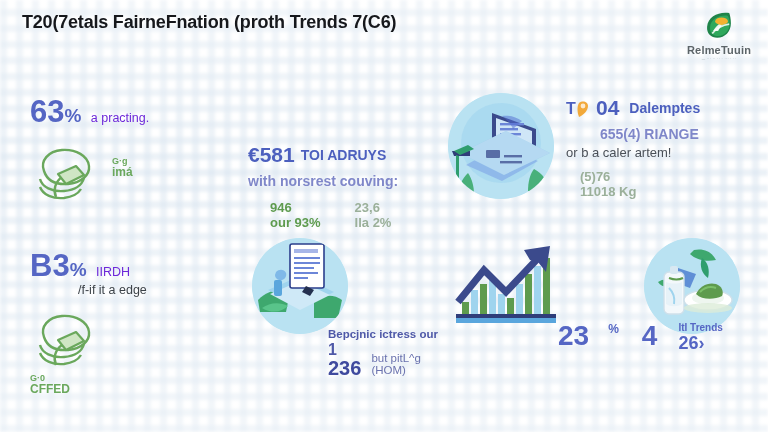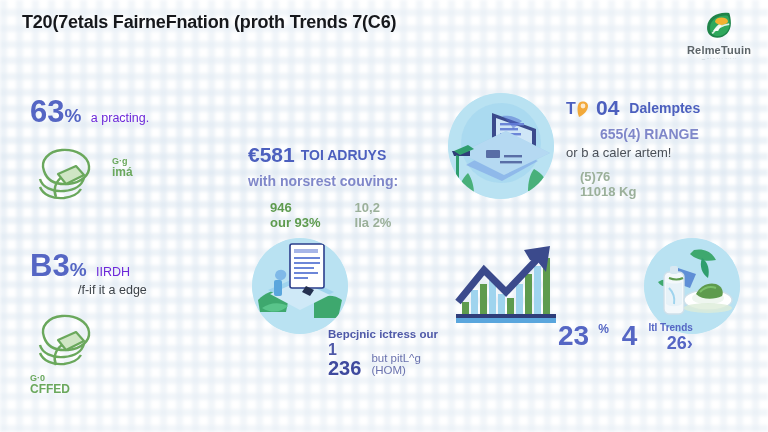--- a/index.html
+++ b/index.html
@@ -143,21 +143,21 @@
     <div style="white-space:nowrap;margin-top:45px;">
       <span class="lead-num">€581</span><span class="lead-rest">TOI ADRUYS</span>
     </div>
     <div class="lead-line2">with norsrest couving:</div>
     <div class="mini-row" style="margin-left:22px;">
       <div class="mini">
         <div class="mini-a">946</div>
         <div class="mini-b">our 93%</div>
       </div>
       <div class="mini muted">
-        <div class="mini-a">10,2</div>
+        <div class="mini-a">23,6</div>
         <div class="mini-b">Ila 2%</div>
       </div>
     </div>
   </div>
 
   <div class="block circle-ill" style="left:448px;top:93px;width:106px;height:106px;">
     <svg viewBox="0 0 106 106" width="106" height="106">
       <circle cx="53" cy="53" r="53" fill="#b9e2f2"></circle>
       <circle cx="53" cy="50" r="40" fill="#9fd4ee" opacity=".55"></circle>
       <path d="M18 72l36-20 36 16-36 20z" fill="#5f7ae0" opacity=".35"></path>
@@ -309,21 +309,21 @@
 
       <ellipse cx="64" cy="62" rx="24" ry="10" fill="#ffffff" stroke="#cfe0ea" stroke-width="1.4"></ellipse>
       <ellipse cx="64" cy="60" rx="16" ry="6.5" fill="#eef6ef"></ellipse>
       <path d="M52 56c4-8 12-12 20-10 6 2 8 8 6 12-8 4-20 4-26-2z" fill="#5e9b4e"></path>
       <path d="M56 54c4-4 10-6 16-4" stroke="#7cc06a" stroke-width="2" fill="none"></path>
       <ellipse cx="64" cy="70" rx="24" ry="5" fill="#dcecd8" opacity=".8"></ellipse>
     </svg>
   </div>
 
   <div class="block" style="left:558px;top:322px;width:130px;">
-    <div style="display:flex;align-items:flex-start;gap:9px;white-space:nowrap;text-align:right;">
+    <div style="display:flex;align-items:flex-start;gap:19px;white-space:nowrap;">
       <span class="kpi-num">23</span>
         <span class="kpi-pct">%</span>
       <span class="kpi-num" style="margin-left:4px;">4</span>
       <span style="display:inline-block;margin-left:2px;padding-top:1px;">
         <span class="kpi-small1" style="display:block;">ItI Trends</span>
         <span class="kpi-small2" style="display:block;">26›</span>
       </span>
     </div>
   </div>
 

